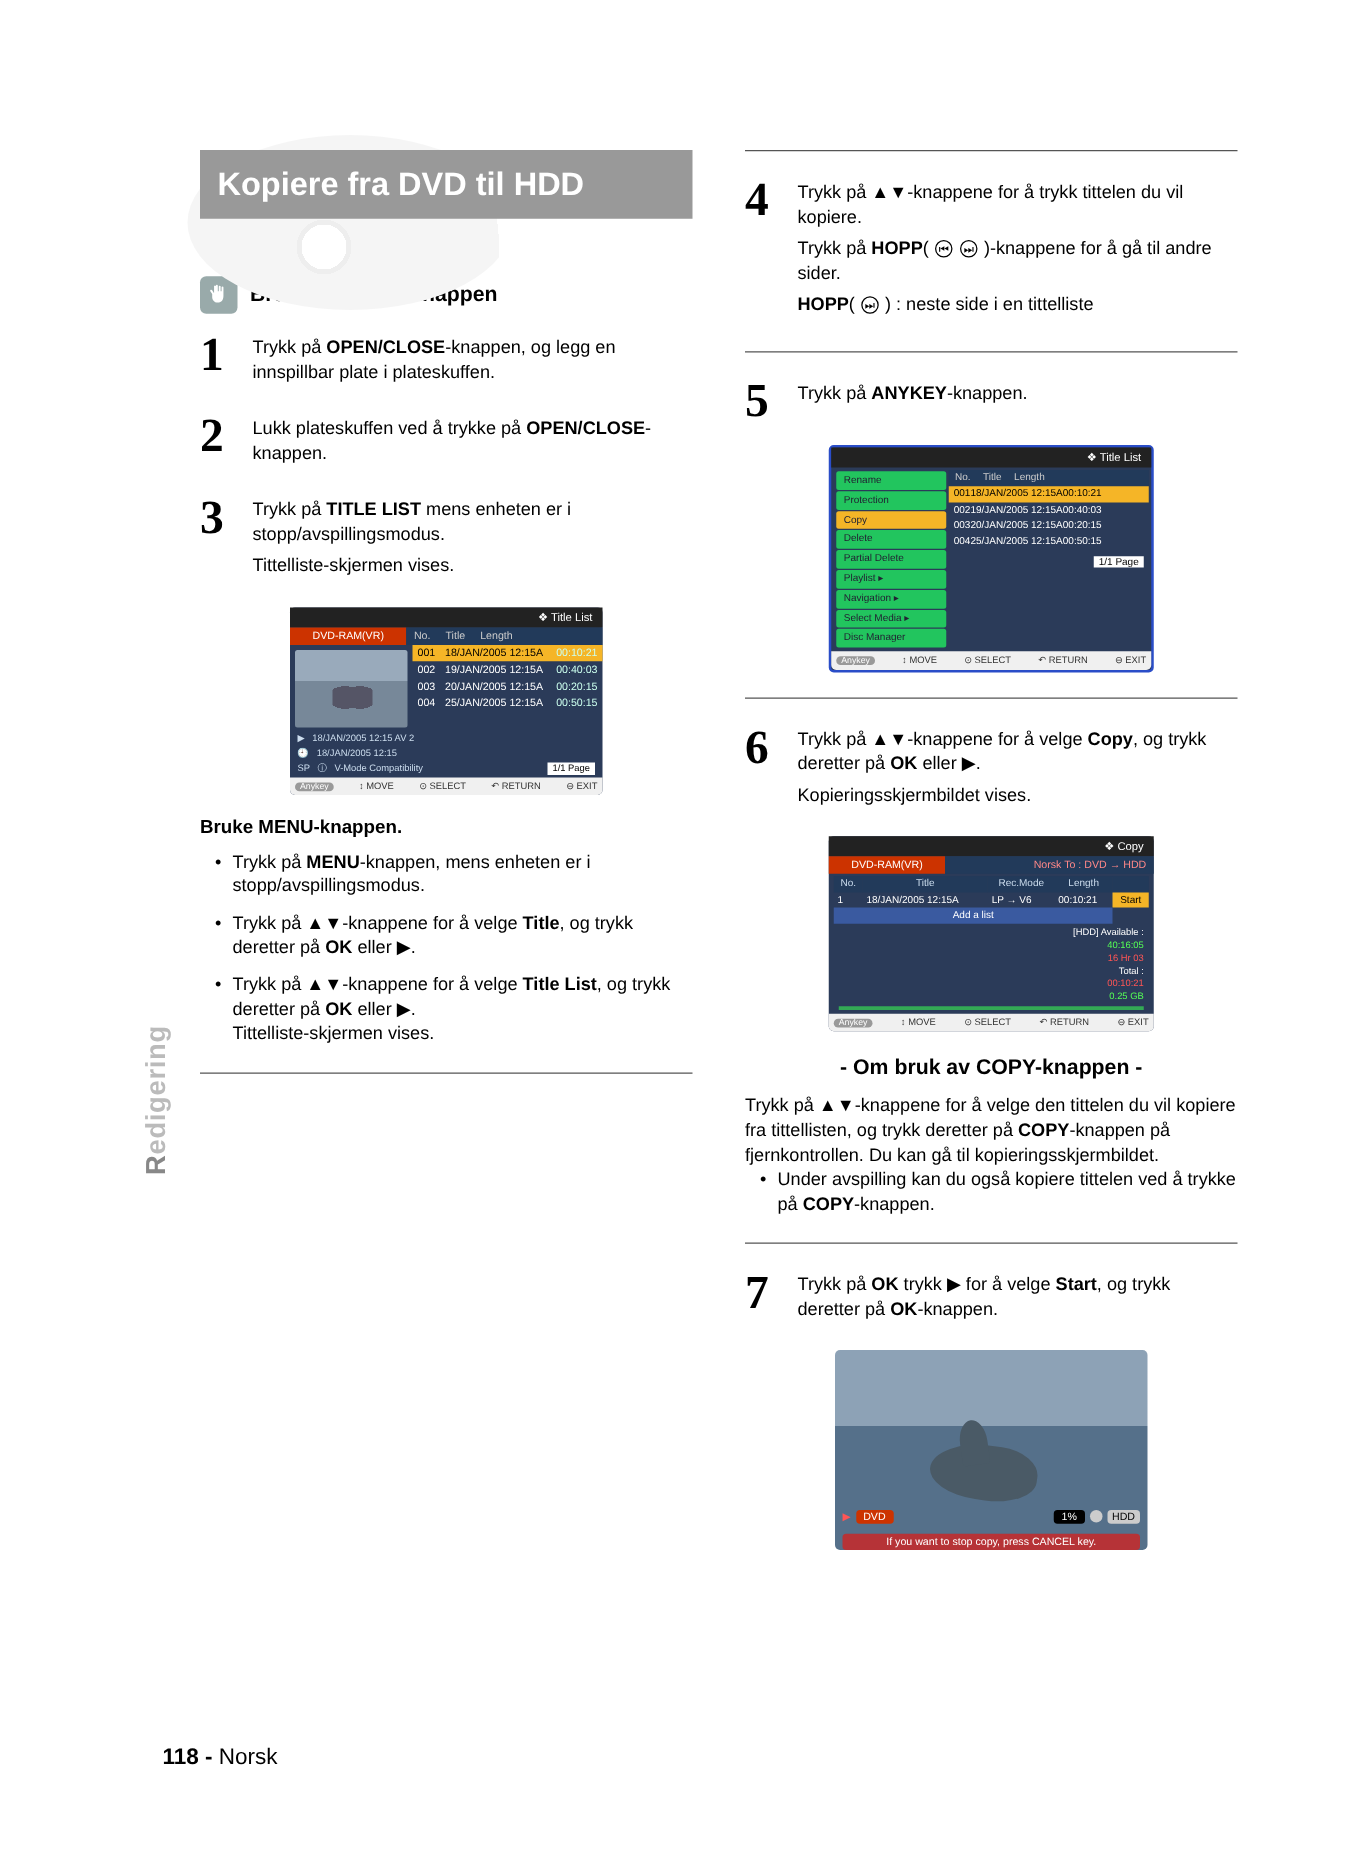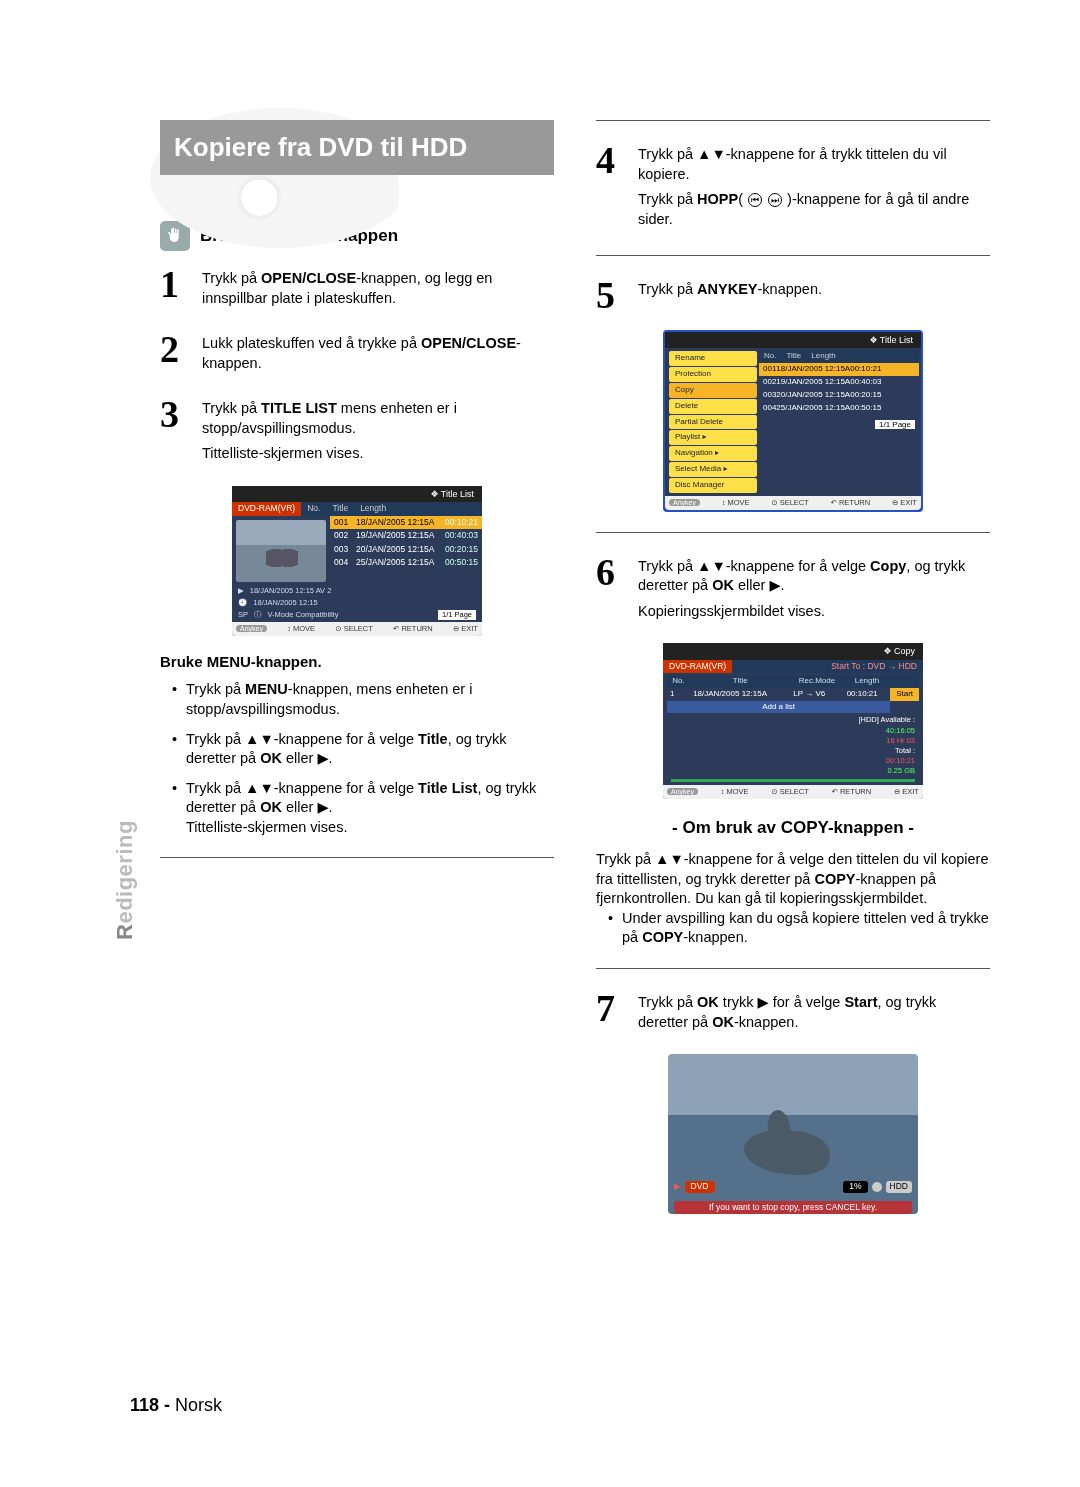--- a/index.html
+++ b/index.html
@@ -76,21 +76,21 @@
 
   
   .osd {
     background: #2b3b59; color: #fff; font-size: 9.5px;
     border-radius: 4px; margin: 12px auto 14px; width: 250px;
     position: relative;
   }
   .osd.wide { width: 260px; }
   .osd .title-row { background: #222; color:#fff; text-align: right; padding: 2px 8px; font-size:9px; }
   .osd .hdr-row { display:flex; }
-  .osd .hdr-row .media { background:#c30; padding:1px 6px; font-size:8.5px; }
+  .osd .hdr-row .media { background:#c30; padding:1px 18px; font-size:8.5px; }
   .osd .hdr-row .cols { flex:1; background:#223a5a; color:#ccc; font-size:8.5px; display:flex; }
   .osd .hdr-row .cols span { padding:1px 6px; }
   .osd .body-row { display:flex; }
   .osd .preview {
     width: 90px; height: 62px; background: linear-gradient(#9ab 0 40%, #789 40% 100%);
     margin: 4px; border-radius:2px; position:relative;
   }
   .osd .preview::after{ content:""; position:absolute; left:30px; top:28px; width:32px; height:20px;
     background: radial-gradient(ellipse 14px 9px at 10px 10px, #556 0 100%, transparent 0) left/16px 20px no-repeat,
                 radial-gradient(ellipse 14px 9px at 22px 10px, #556 0 100%, transparent 0) left/32px 20px no-repeat;}
@@ -99,21 +99,21 @@
   .osd .list .r.sel { background:#f5b527; color:#000; }
   .osd .list .r span:nth-child(1){ width:22px; }
   .osd .list .r span:nth-child(2){ flex:1; }
   .osd .list .r span:nth-child(3){ color:#cfe; }
   .osd .meta { font-size:7.5px; padding:0 6px 2px; color:#cde; display:flex; gap:6px; align-items:center;}
   .osd .footer { background:#f0f0f0; color:#333; display:flex; justify-content:space-between; padding:2px 4px; font-size:7.5px; border-radius:0 0 4px 4px;}
   .osd .footer span.k{ background:#999; color:#fff; border-radius:6px; padding:0 4px; font-size:7px; }
 
   .osd.menu .inner { display:flex; padding:2px; }
   .osd.menu .mlist { width:92px; }
-  .osd.menu .mlist div { background:#fde047; color:#223; font-size:8px; padding:2px 6px; margin:1px 2px; border-radius:2px; }
+  .osd.menu .mlist div { background:#22c55e; color:#223; font-size:8px; padding:2px 6px; margin:1px 2px; border-radius:2px; }
   .osd.menu .mlist .sel { background:#f5b527; }
   .osd.menu .right { flex:1; }
   .osd.menu .right .hdr{ display:flex; font-size:8px; background:#223a5a; color:#ccc;}
   .osd.menu .right .hdr span{ padding:1px 5px; }
   .osd.menu .right .r{ display:flex; font-size:8px; padding:1px 4px;}
   .osd.menu .right .r.sel{ background:#f5b527; color:#000;}
   .osd.border { border: 2px solid #2a4dc8; }
 
   .osd.copy .inner { padding:2px 4px; }
   .osd.copy table { width:100%; border-collapse:collapse; font-size:8px; }
@@ -269,20 +269,21 @@
   </div>
 
   <div class="col">
     <hr class="rule" style="margin-top:0">
 
     <div class="step">
       <div class="num">4</div>
       <div class="body">
         <p>Trykk på ▲▼-knappene for å trykk tittelen du vil kopiere.</p>
         <p><span>Trykk på </span><b>HOPP</b>( <span class="circled">⏮</span> <span class="circled">⏭</span> )<span>-knappene for å gå til andre sider.</span></p>
+        <p><b>HOPP</b>( <span class="circled">⏭</span> )<span> : neste side i en tittelliste</span></p>
       </div>
     </div>
 
     <hr class="rule">
 
     <div class="step">
       <div class="num">5</div>
       <div class="body">
         <p><span>Trykk på </span><b>ANYKEY</b><span>-knappen.</span></p>
       </div>
@@ -348,21 +349,21 @@
         <p><span>Trykk på ▲▼-knappene for å velge </span><b>Copy</b><span>, og trykk deretter på </span><b>OK</b><span> eller ▶.</span></p>
         <p>Kopieringsskjermbildet vises.</p>
       </div>
     </div>
 
     <div class="osd copy wide">
       <div class="title-row"><span>❖</span> <span>Copy</span></div>
       <div class="hdr-row">
         <div class="media">DVD-RAM(VR)</div>
         <div class="cols" style="justify-content:flex-end;color:#f88;">
-            <span>Start To : DVD → HDD</span>
+            <span>Norsk To : DVD → HDD</span>
           </div>
       </div>
       <div class="inner">
         <table>
           <tbody>
               <tr>
             <th>No.</th>
             <th>Title</th>
             <th>Rec.Mode</th>
             <th>Length</th>

